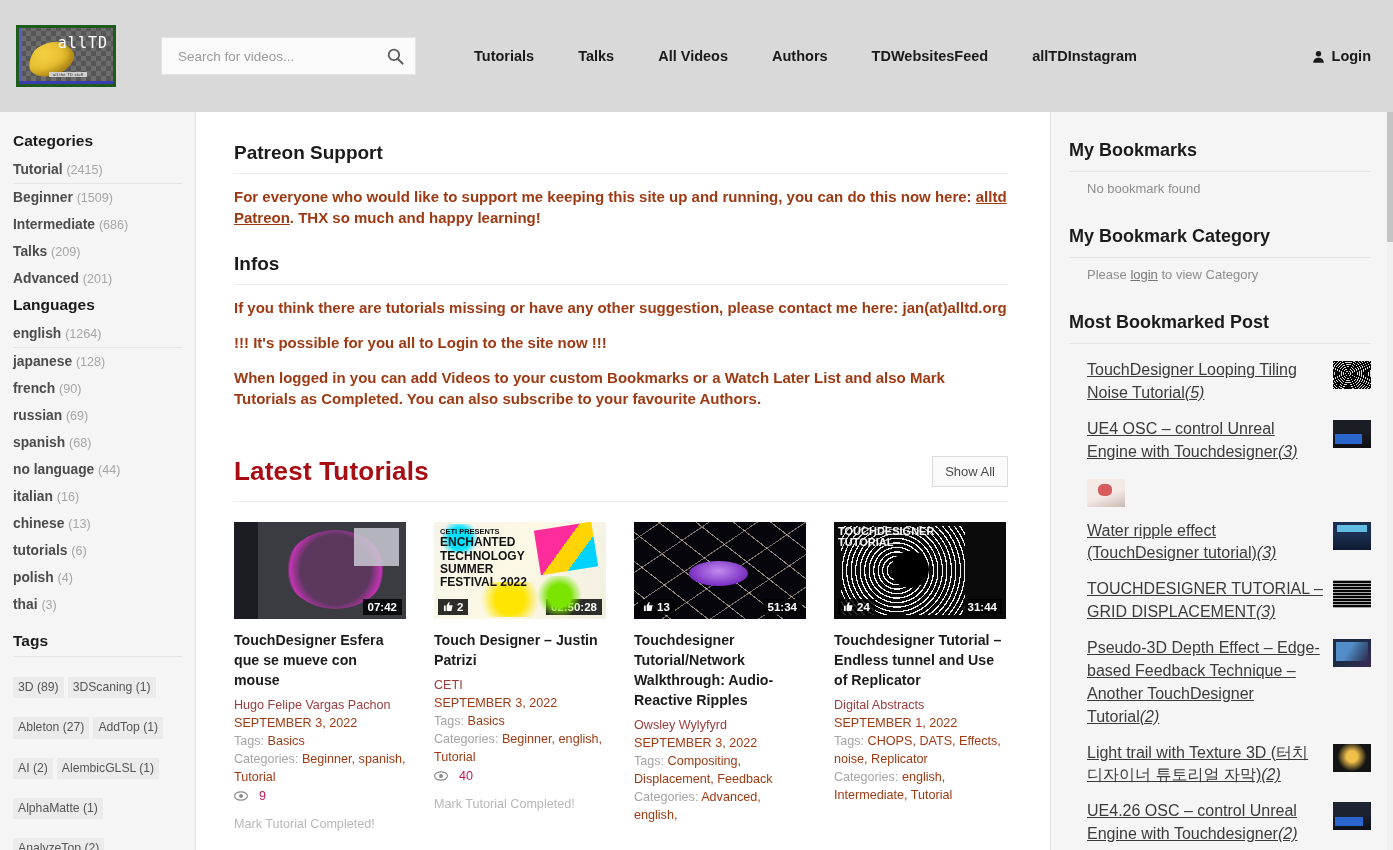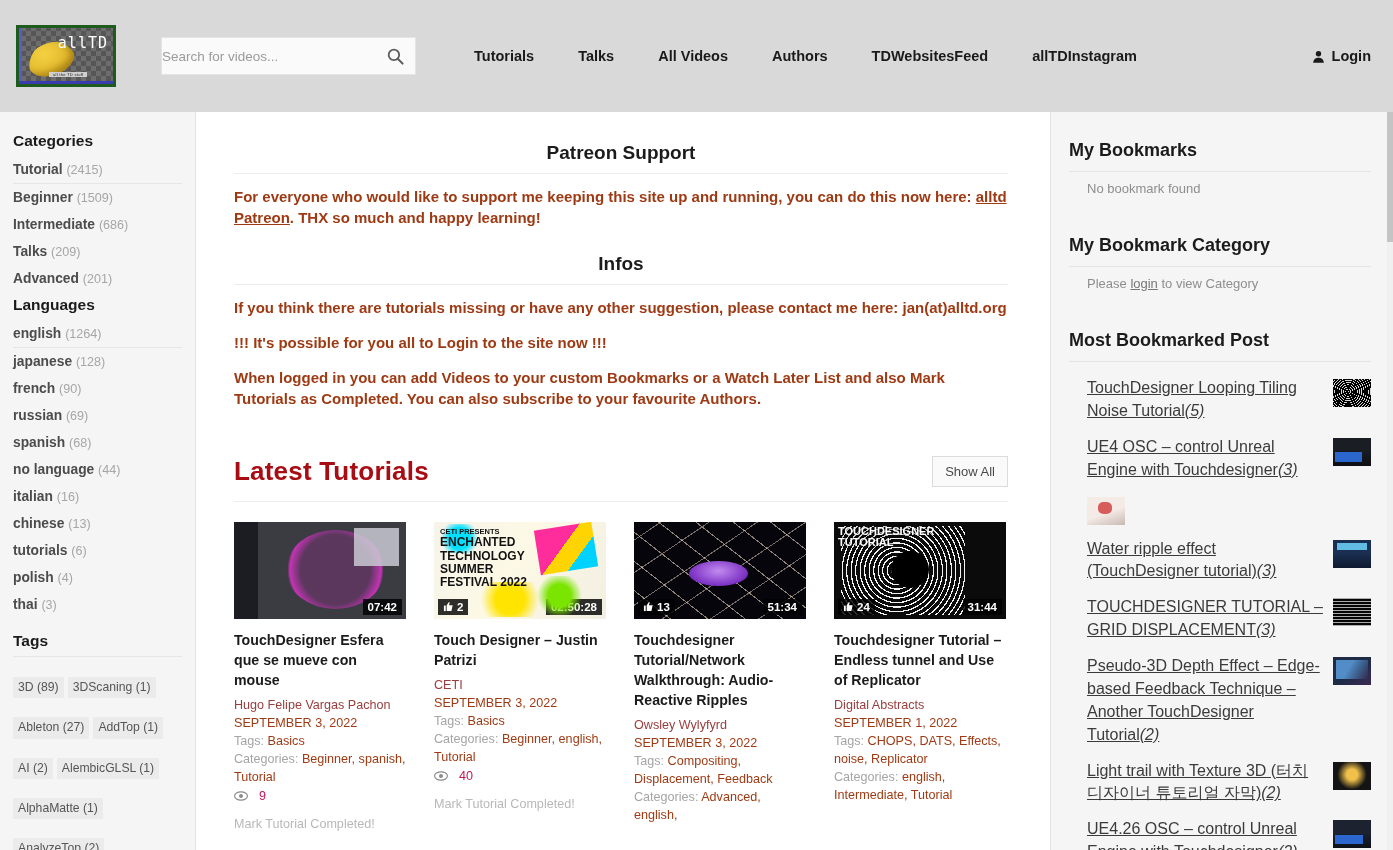--- a/index.html
+++ b/index.html
@@ -78,21 +78,21 @@
     width: 255px; height: 38px;
     background: #fafafa;
     border: 1px solid #e4e4e4;
     display: flex; align-items: center;
     position: relative;
     flex: 0 0 auto;
   }
   .search-wrap input {
     border: 0; outline: none; background: transparent;
     flex: 1; height: 100%;
-    padding: 0 0;
+    padding: 0 16px;
     font-size: 13.5px;
     color: #3b3b3b;
     font-family: "Liberation Sans", sans-serif;
   }
   .search-wrap input::placeholder { color: #9b9b9b; }
   .search-btn {
     width: 40px; height: 100%;
     display: flex; align-items: center; justify-content: center;
     background: transparent; border: 0; cursor: pointer;
   }
@@ -190,21 +190,20 @@
     line-height: 1.25;
   }
   
   .sec-title {
     font-size: 19px;
     font-weight: bold;
     color: #1b1b1b;
     padding-bottom: 9px;
     border-bottom: 1px solid #ededed;
     margin-bottom: 12px;
-    text-align: center;
   }
   .sec-title.infos { margin-top: 24px; }
   .body-para {
     color: #9e3a13;
     font-weight: bold;
     font-size: 15px;
     line-height: 1.42;
     margin-bottom: 14px;
   }
   .body-para a { color: #9e3a13; }
@@ -332,21 +331,21 @@
     background: radial-gradient(circle, #7ae500 0 35%, rgba(122,229,0,0) 70%); z-index:1;}
   .t2-blob4 { position:absolute; left:22%; bottom:2%; width:44%; height:36%;
     background: radial-gradient(circle, #ffe400 0 35%, rgba(255,228,0,0) 70%); z-index:1;}
   
   .rs-h {
     font-size: 18px; font-weight: bold; color: #1b1b1b;
     padding-bottom: 10px;
     border-bottom: 1px solid #e4e4e4;
     margin-bottom: 9px;
   }
-  .rs-h.spaced { margin-top: 39px; }
+  .rs-h.spaced { margin-top: 30px; }
   .rs-note { color: #8e8e8e; font-size: 13px; padding-left: 18px; margin-bottom: 6px; }
   .rs-note a { color: #777; }
   .bm-list { list-style: none; padding-left: 18px; }
   .bm-list li {
     display: flex; align-items: flex-start; justify-content: space-between;
     gap: 10px;
     padding: 6px 0 7px 0;
   }
   .bm-link {
     color: #3b3b3b;

